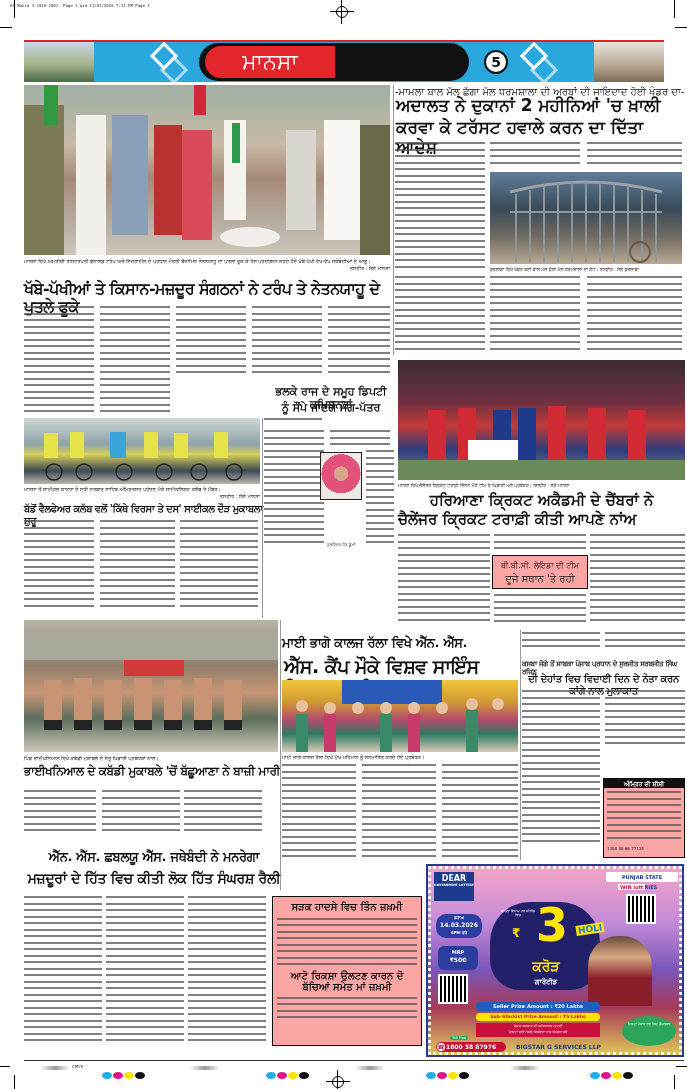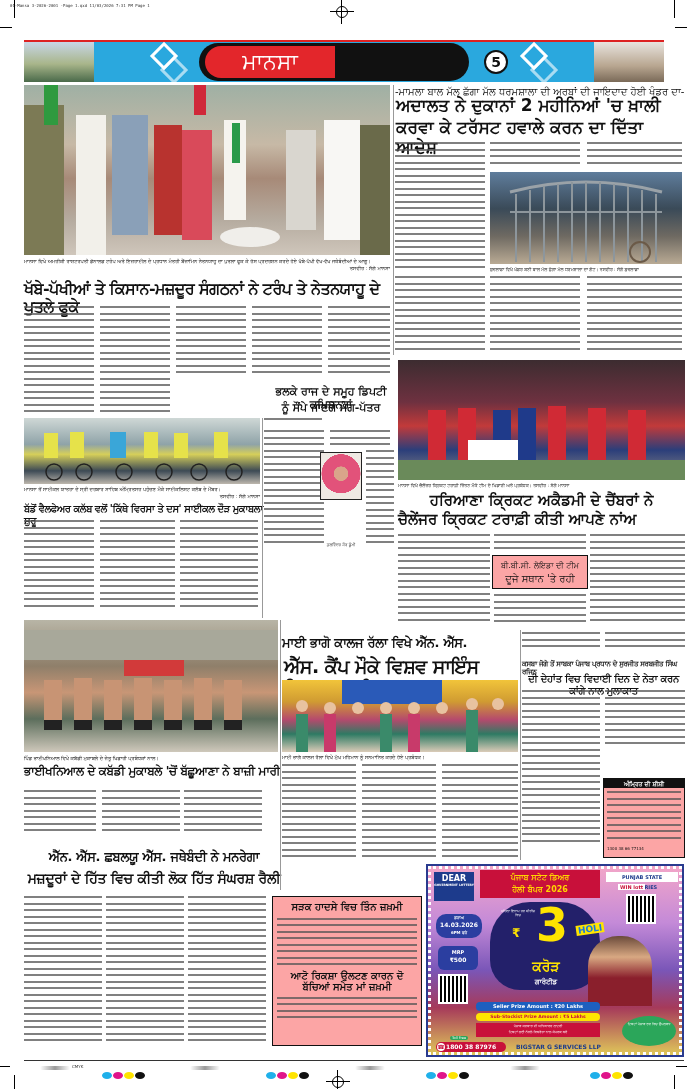--- a/index.html
+++ b/index.html
@@ -796,24 +796,20 @@
       <div></div>
     </div>
 </div>
 
 <div class="abs ad">
   <div class="dots"></div>
   <div class="abs ad-dear">
     <span>DEAR</span>
     <small>GOVERNMENT LOTTERY</small>
   </div>
-  <div class="abs ad-title">
-    <div>ਪੰਜਾਬ ਸਟੇਟ ਡਿਅਰ</div>
-    <div>ਹੋਲੀ ਬੰਪਰ 2026</div>
-  </div>
   <div class="abs ad-pslot">PUNJAB STATE LOTTERIES</div>
   <div class="abs" style="left:190px;top:18px;font-size:5px;font-weight:bold;color:#c8103a;background:#fff;padding:0 2px">WIN lott</div>
   <div class="abs ad-qr" style="left:198px;top:28px"></div>
   <div class="abs ad-qr" style="left:10px;top:108px"></div>
   <div class="abs ad-date">
     <div style="font-size:4px;line-height:5px">ਡਰਾਅ</div>
     <div>14.03.2026</div>
     <div style="font-size:4px;line-height:5px">6PM ਵਜੇ</div>
   </div>
   <div class="abs ad-mrp">

